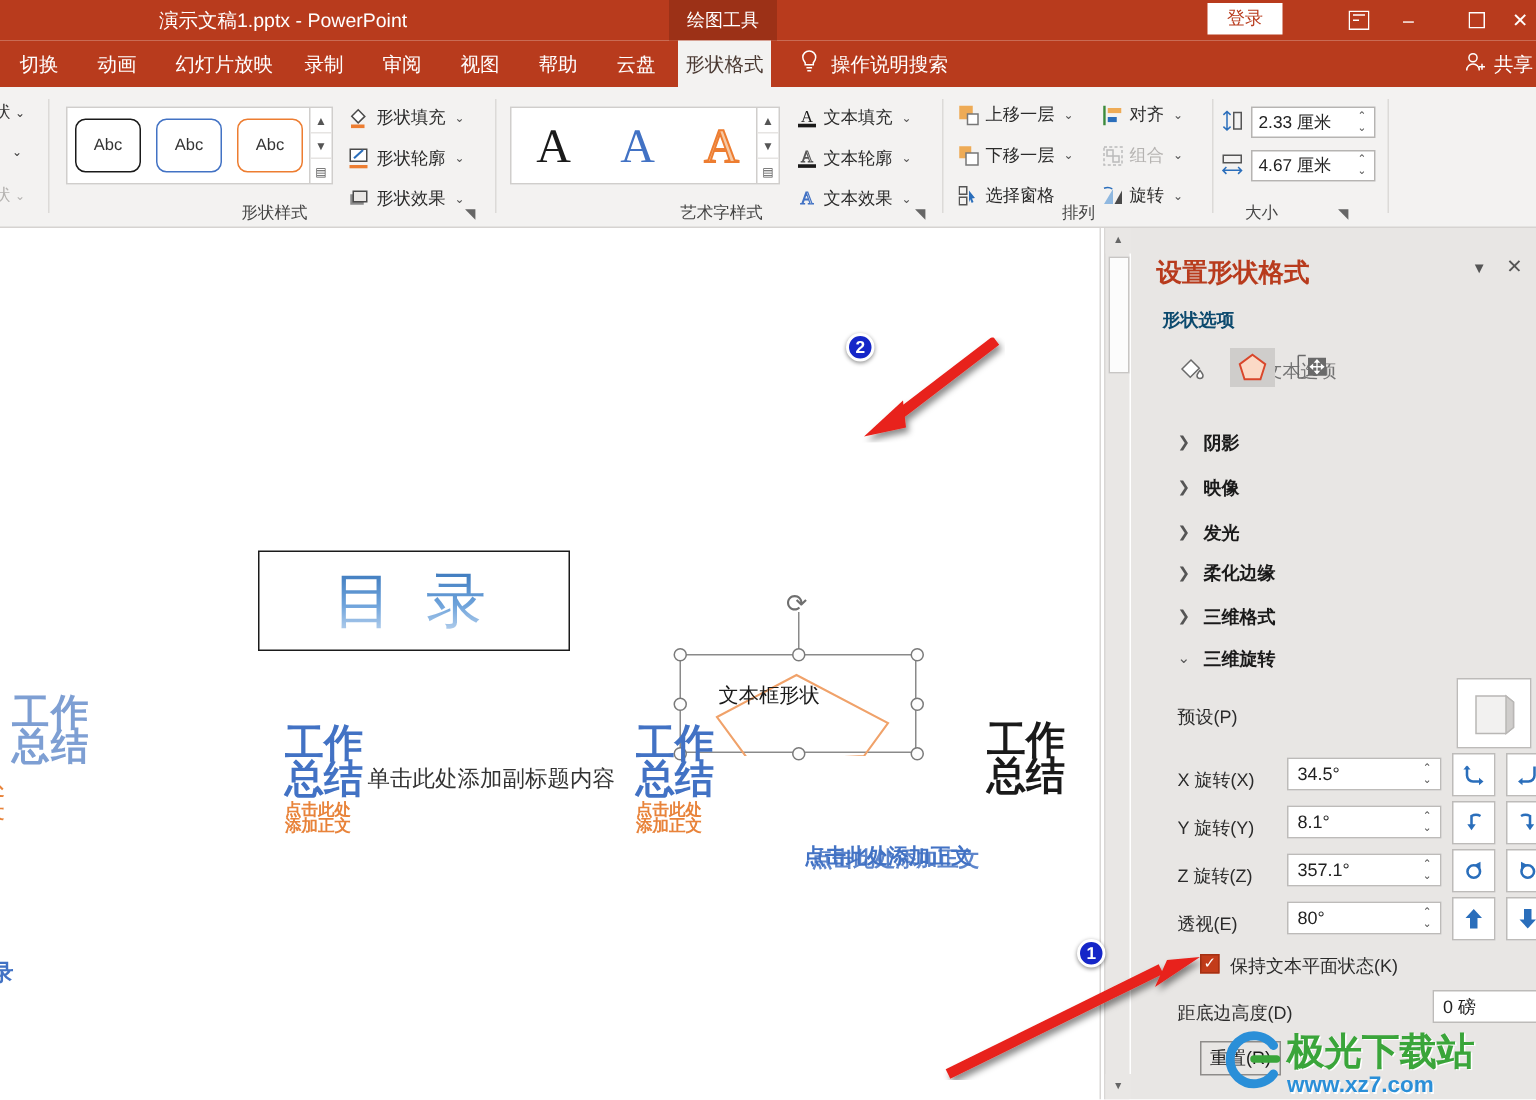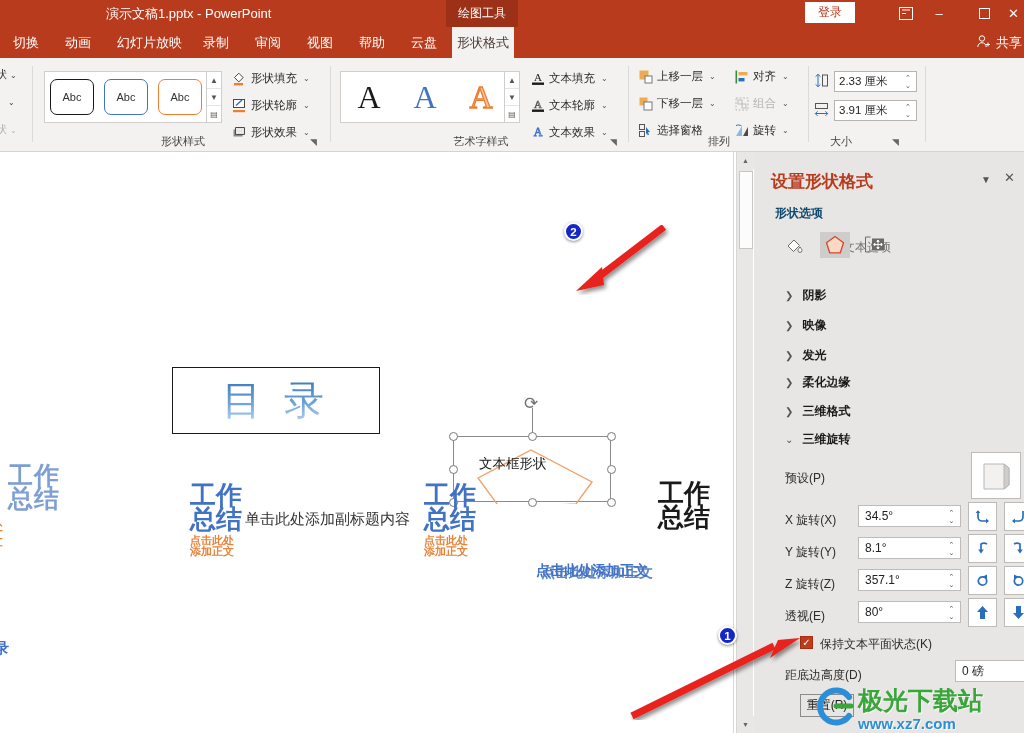--- a/index.html
+++ b/index.html
@@ -345,20 +345,29 @@
     <div class="tab" style="left:4px">切换</div>
     <div class="tab" style="left:56px">动画</div>
     <div class="tab" style="left:108px">幻灯片放映</div>
     <div class="tab" style="left:194px">录制</div>
     <div class="tab" style="left:246px">审阅</div>
     <div class="tab" style="left:298px">视图</div>
     <div class="tab" style="left:350px">帮助</div>
     <div class="tab" style="left:402px">云盘</div>
     <div class="tab active" style="left:452px;width:62px;justify-content:center;padding:0">形状格式</div>
 
+    <div class="tellme">
+      <span>
+        <svg width="13" height="16" viewBox="0 0 13 16">
+            <path d="M6.5 1C4 1 2.2 2.9 2.2 5.2c0 1.7 1 2.7 1.6 3.6v1.4h5.4V8.8c.6-.9 1.6-1.9 1.6-3.6C10.8 2.9 9 1 6.5 1z" fill="none" stroke="#fff" stroke-width="1"></path>
+            <path d="M4.6 12.2h3.8M5.2 14.2h2.6" stroke="#fff" stroke-width="1"></path>
+          </svg>
+      </span>
+      <span>操作说明搜索</span>
+    </div>
 
     <div class="share">
       <span>
         <svg width="16" height="15" viewBox="0 0 16 15">
             <circle cx="6" cy="4.5" r="2.7" fill="none" stroke="#fff"></circle>
             <path d="M1.8 13c0-2.6 1.9-4.3 4.2-4.3s4.2 1.7 4.2 4.3" fill="none" stroke="#fff"></path>
             <path d="M12 8.5v4M10 10.5h4" stroke="#fff"></path>
           </svg>
       </span>
       <span>共享</span>
@@ -559,21 +568,21 @@
           </span>
       </div>
 
       <span class="micon" style="position:absolute;left:2px;top:44px">
         <svg width="15" height="15" viewBox="0 0 15 15">
             <rect x="1.5" y="1.5" width="12" height="5" fill="none" stroke="#555"></rect>
             <path d="M1.5 11.5h12M3.6 9.3 1.3 11.6l2.3 2.3M11.4 9.3l2.3 2.3-2.3 2.3" stroke="#2a6ebb" fill="none"></path>
           </svg>
       </span>
       <div class="sizebox" style="left:22px;top:42px">
-        <span>3.91 厘米</span>
+        <span>4.67 厘米</span>
         <span class="spin">
             <span>⌃</span>
             <span>⌄</span>
           </span>
       </div>
 
       <div class="rgroup-title" style="text-align:left;left:18px">大小</div>
       <div class="dlg-launcher" style="right:18px">◥</div>
     </div>
     <div class="rgroup-sep" style="left:925px"></div>

